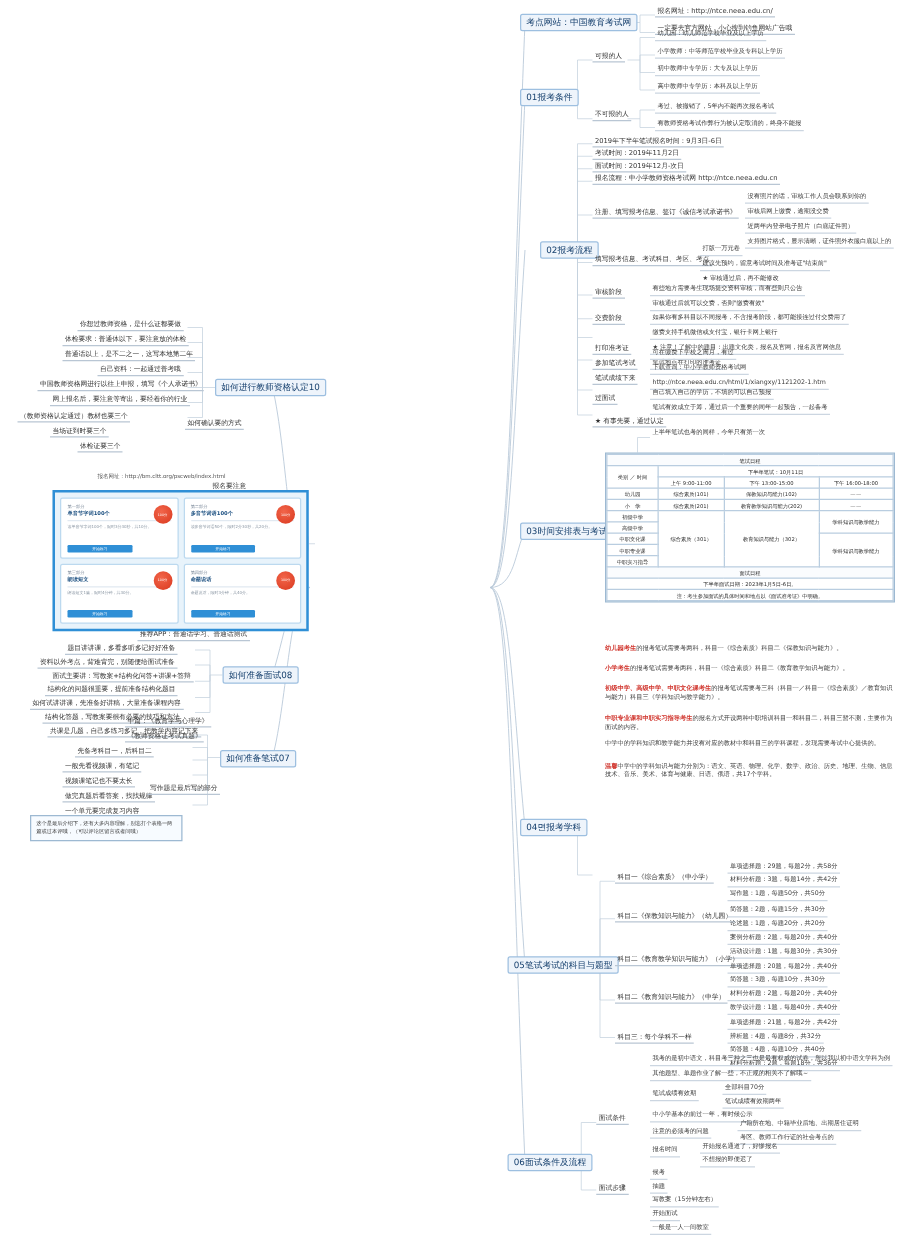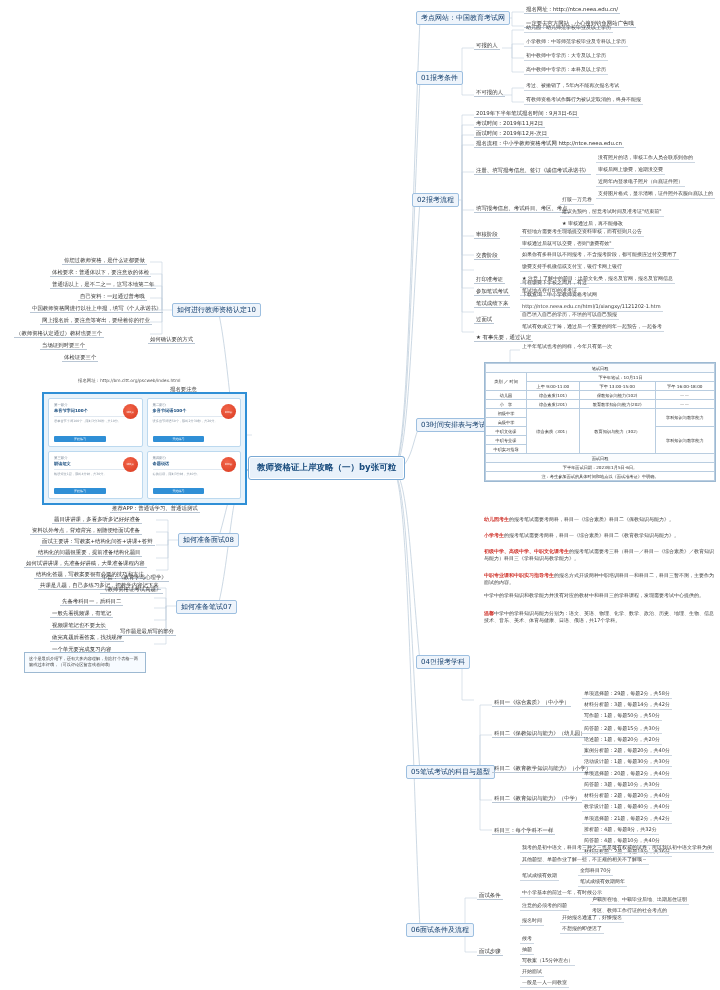--- a/index.html
+++ b/index.html
@@ -228,37 +228,36 @@
       <path d="M168 540 L 168 570 L 156 570"></path>
       <path d="M176 606 L 166 606 L 166 588 L 154 588"></path>
       <path d="M166 606 L 166 598 L 154 598"></path>
       <path d="M166 606 L 166 608 L 154 608"></path>
       <path d="M166 606 L 166 620 L 154 620"></path>
       <path d="M166 606 L 166 632 L 154 632"></path>
       <path d="M166 606 L 166 644 L 154 644"></path>
     </g>
   </svg>
 
-  <div class="root" style="left:248px; top:456px;">教师资格证上岸攻略（一）by张可粒</div>
 
   <div class="node n1" style="left:416px; top:11px;">考点网站：中国教育考试网</div>
   <div class="node n2" style="left:524px; top:6px;">报名网址：http://ntce.neea.edu.cn/</div>
   <div class="node n2" style="left:524px; top:20px;">一定要去官方网站，小心搜到钓鱼网站广告哦</div>
 
   <div class="node n1" style="left:416px; top:71px;">01报考条件</div>
   <div class="node n2" style="left:474px; top:42px;">可报的人</div>
   <div class="node n3" style="left:524px; top:25px;">幼儿园：幼儿师范学校毕业及以上学历</div>
   <div class="node n3" style="left:524px; top:39px;">小学教师：中等师范学校毕业及专科以上学历</div>
   <div class="node n3" style="left:524px; top:53px;">初中教师中专学历：大专及以上学历</div>
   <div class="node n3" style="left:524px; top:67px;">高中教师中专学历：本科及以上学历</div>
   <div class="node n2" style="left:474px; top:89px;">不可报的人</div>
   <div class="node n3" style="left:524px; top:83px;">考过、被撤销了，5年内不能再次报名考试</div>
   <div class="node n3" style="left:524px; top:97px;">有教师资格考试作弊行为被认定取消的，终身不能报</div>
 
-  <div class="node n1" style="left:412px; top:193px;">02报考流程</div>
+  <div class="node n1" style="left:432px; top:193px;">02报考流程</div>
   <div class="node n2" style="left:474px; top:110px;">2019年下半年笔试报名时间：9月3日-6日</div>
   <div class="node n2" style="left:474px; top:120px;">考试时间：2019年11月2日</div>
   <div class="node n2" style="left:474px; top:130px;">面试时间：2019年12月-次日</div>
   <div class="node n2" style="left:474px; top:140px;">报名流程：中小学教师资格考试网 http://ntce.neea.edu.cn</div>
   <div class="node n2" style="left:474px; top:167px;">注册、填写报考信息、签订《诚信考试承诺书》</div>
   <div class="node n3" style="left:596px; top:155px;">没有照片的话，审核工作人员会联系到你的</div>
   <div class="node n3" style="left:596px; top:167px;">审核后网上缴费，逾期没交费</div>
   <div class="node n3" style="left:596px; top:179px;">近两年内登录电子照片（白底证件照）</div>
   <div class="node n3" style="left:596px; top:191px;">支持图片格式，显示清晰，证件照外衣服白底以上的</div>
   <div class="node n2" style="left:474px; top:205px;">填写报考信息、考试科目、考区、考点</div>

